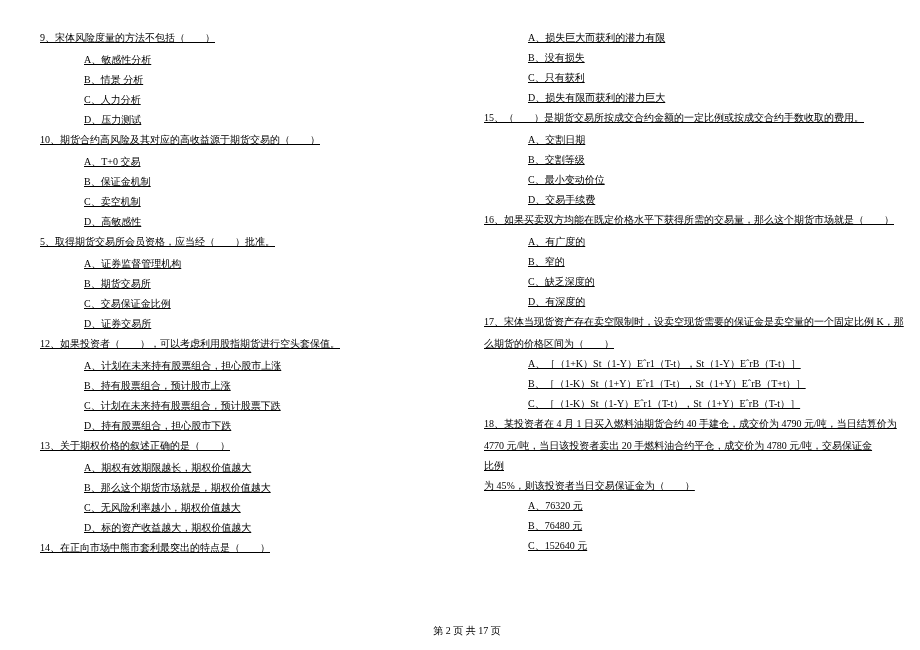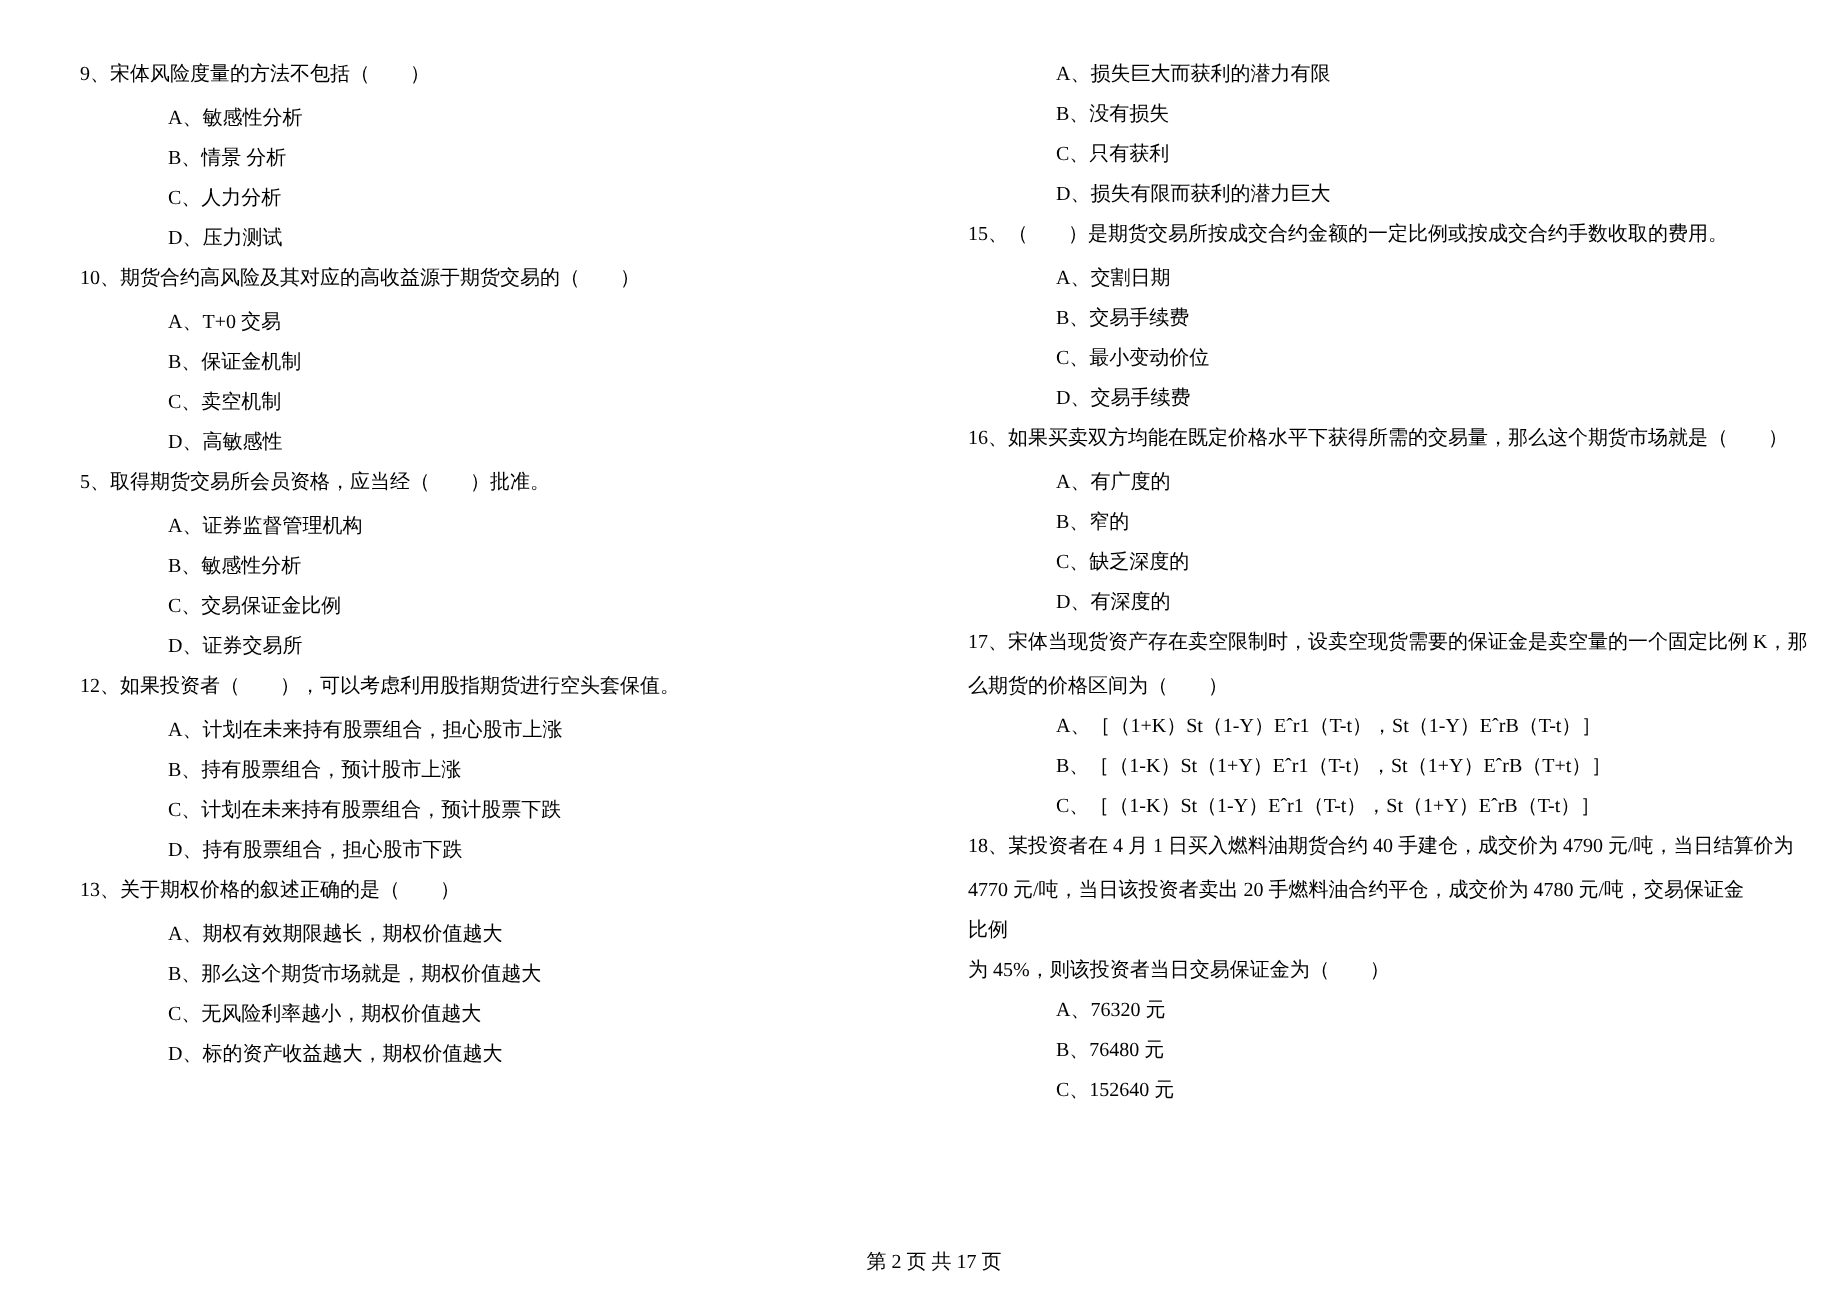--- a/index.html
+++ b/index.html
@@ -10,20 +10,21 @@
       font-family: "SimSun", "宋体", serif;
       font-size: 10px;
       color: #000;
       padding: 28px 40px 0 40px;
       position: relative;
       overflow: hidden;
     }
     .columns {
       display: flex;
       gap: 48px;
+      text-decoration: underline;
     }
     .column {
       flex: 1;
       min-width: 0;
     }
     .question {
       margin-bottom: 2px;
       line-height: 2.0;
     }
     .q-text {
@@ -57,42 +58,43 @@
       <div class="option">B、情景 分析</div>
       <div class="option">C、人力分析</div>
       <div class="option">D、压力测试</div>
       <div class="question q-text">10、期货合约高风险及其对应的高收益源于期货交易的（　　）</div>
       <div class="option">A、T+0 交易</div>
       <div class="option">B、保证金机制</div>
       <div class="option">C、卖空机制</div>
       <div class="option">D、高敏感性</div>
       <div class="question q-text">5、取得期货交易所会员资格，应当经（　　）批准。</div>
       <div class="option">A、证券监督管理机构</div>
-      <div class="option">B、敏感性分析</div>
+      <div class="option">B、期货交易所</div>
       <div class="option">C、交易保证金比例</div>
       <div class="option">D、证券交易所</div>
       <div class="question q-text">12、如果投资者（　　），可以考虑利用股指期货进行空头套保值。</div>
       <div class="option">A、计划在未来持有股票组合，担心股市上涨</div>
       <div class="option">B、持有股票组合，预计股市上涨</div>
       <div class="option">C、计划在未来持有股票组合，预计股票下跌</div>
       <div class="option">D、持有股票组合，担心股市下跌</div>
       <div class="question q-text">13、关于期权价格的叙述正确的是（　　）</div>
       <div class="option">A、期权有效期限越长，期权价值越大</div>
       <div class="option">B、那么这个期货市场就是，期权价值越大</div>
       <div class="option">C、无风险利率越小，期权价值越大</div>
       <div class="option">D、标的资产收益越大，期权价值越大</div>
+      <div class="question q-text">14、在正向市场中熊市套利最突出的特点是（　　）</div>
     </div>
   <div class="column">
       <div class="option">A、损失巨大而获利的潜力有限</div>
       <div class="option">B、没有损失</div>
       <div class="option">C、只有获利</div>
       <div class="option">D、损失有限而获利的潜力巨大</div>
       <div class="question q-text">15、（　　）是期货交易所按成交合约金额的一定比例或按成交合约手数收取的费用。</div>
       <div class="option">A、交割日期</div>
-      <div class="option">B、交易手续费</div>
+      <div class="option">B、交割等级</div>
       <div class="option">C、最小变动价位</div>
       <div class="option">D、交易手续费</div>
       <div class="question q-text">16、如果买卖双方均能在既定价格水平下获得所需的交易量，那么这个期货市场就是（　　）</div>
       <div class="option">A、有广度的</div>
       <div class="option">B、窄的</div>
       <div class="option">C、缺乏深度的</div>
       <div class="option">D、有深度的</div>
       <div class="question q-text">17、宋体当现货资产存在卖空限制时，设卖空现货需要的保证金是卖空量的一个固定比例 K，那</div>
       <div class="continuation">么期货的价格区间为（　　）</div>
       <div class="option">A、［（1+K）St（1-Y）Eˆr1（T-t），St（1-Y）EˆrB（T-t）］</div>

